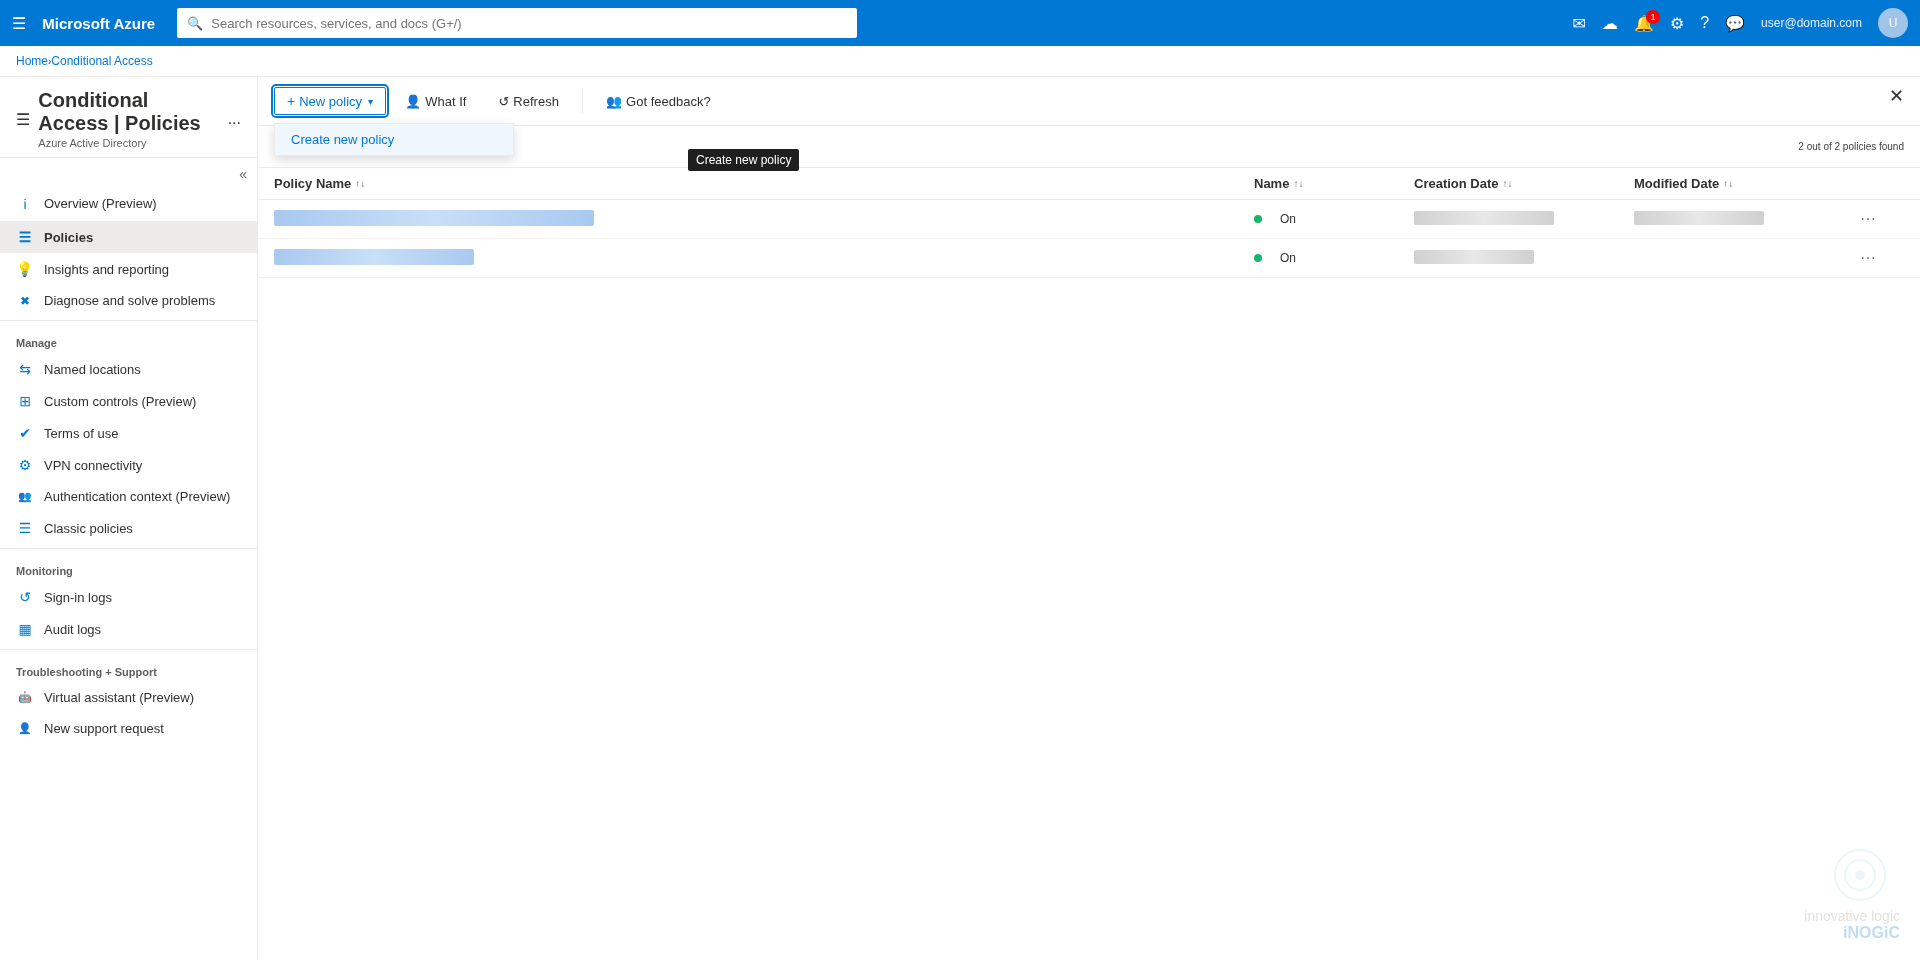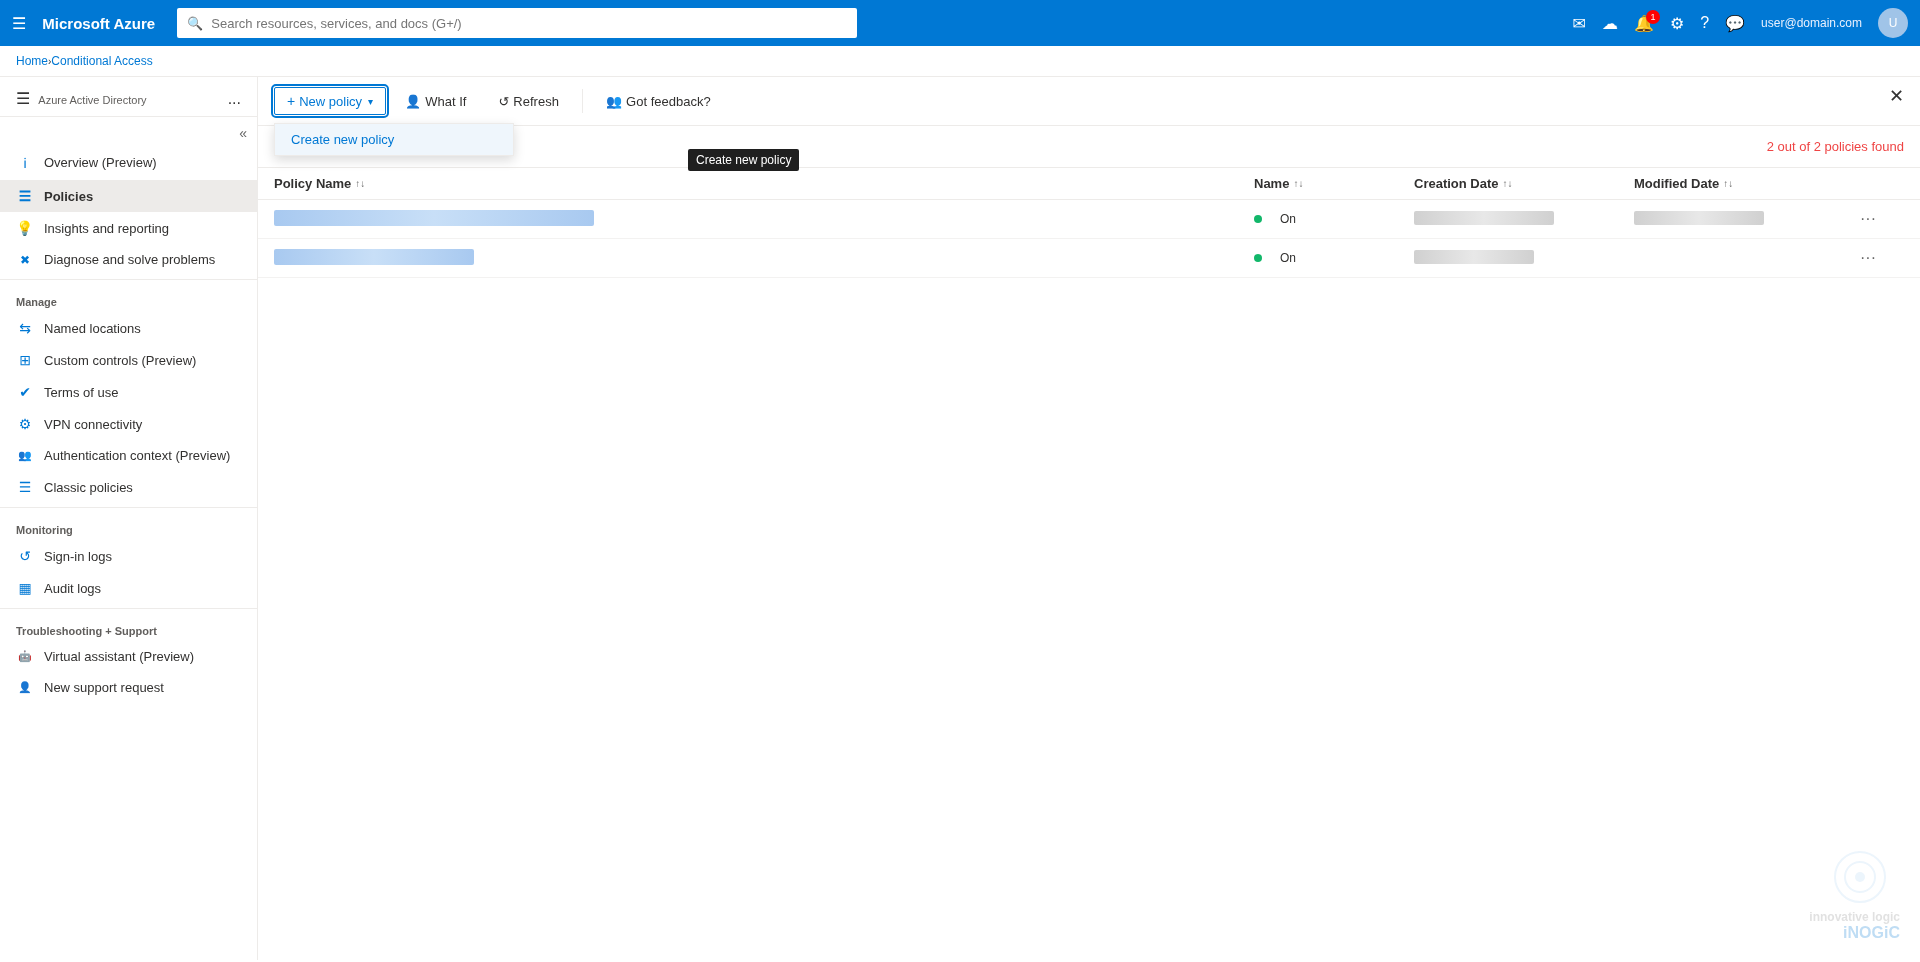--- a/index.html
+++ b/index.html
@@ -144,21 +144,21 @@
     
     .table-header-bar {
       display: flex; align-items: center; justify-content: space-between;
       padding: 8px 16px; border-bottom: 1px solid #edebe9;
     }
     .filter-btn {
       background: #fff; border: 1px solid transparent;
       color: #0078d4; cursor: pointer; font-size: 13px;
       display: flex; align-items: center; gap: 4px; padding: 4px 8px;
     }
-    .policies-count { font-size: 13px; color: #ef4444; }
+    .policies-count { font-size: 10px; color: #404040; }
 
     .table-container { width: 100%; }
     .table-col-headers {
       display: grid;
       grid-template-columns: 1fr 160px 220px 220px 50px;
       padding: 8px 16px;
       border-bottom: 1px solid #edebe9;
       background: #fff;
     }
     .col-header {
@@ -240,20 +240,21 @@
 </div>
 
 <div class="main-layout">
 
   <div class="sidebar">
 
     <div class="page-header">
       <div class="page-header-left">
         <span class="hamburger-icon">☰</span>
         <div class="page-title-block">
+          <h1>Conditional Access | Policies</h1>
           <div class="subtitle">Azure Active Directory</div>
         </div>
       </div>
       <div style="display:flex;align-items:center;gap:8px;">
         <span class="more-icon">...</span>
       </div>
     </div>
 
     <div class="collapse-btn">
       <button>«</button>
@@ -436,18 +437,18 @@
     <div style="position:absolute; top:8px; right:16px;">
       <span class="close-icon">✕</span>
     </div>
 
     <div class="watermark">
       <svg width="80" height="60" viewBox="0 0 80 60" opacity="0.3">
         <circle cx="40" cy="30" r="25" fill="none" stroke="#0078d4" stroke-width="2"></circle>
         <circle cx="40" cy="30" r="15" fill="none" stroke="#0078d4" stroke-width="2"></circle>
         <circle cx="40" cy="30" r="5" fill="#0078d4"></circle>
       </svg>
-      <div style="font-size:12px; color:#888; font-weight:700;">innovative logic</div>
+      <div style="font-size:14px; color:#888; font-weight:400;">innovative logic</div>
       <div style="font-size:16px; color:#0078d4; font-weight:700;">iNOGiC</div>
     </div>
 
   </div>
 </div>
 
 </body></html>

